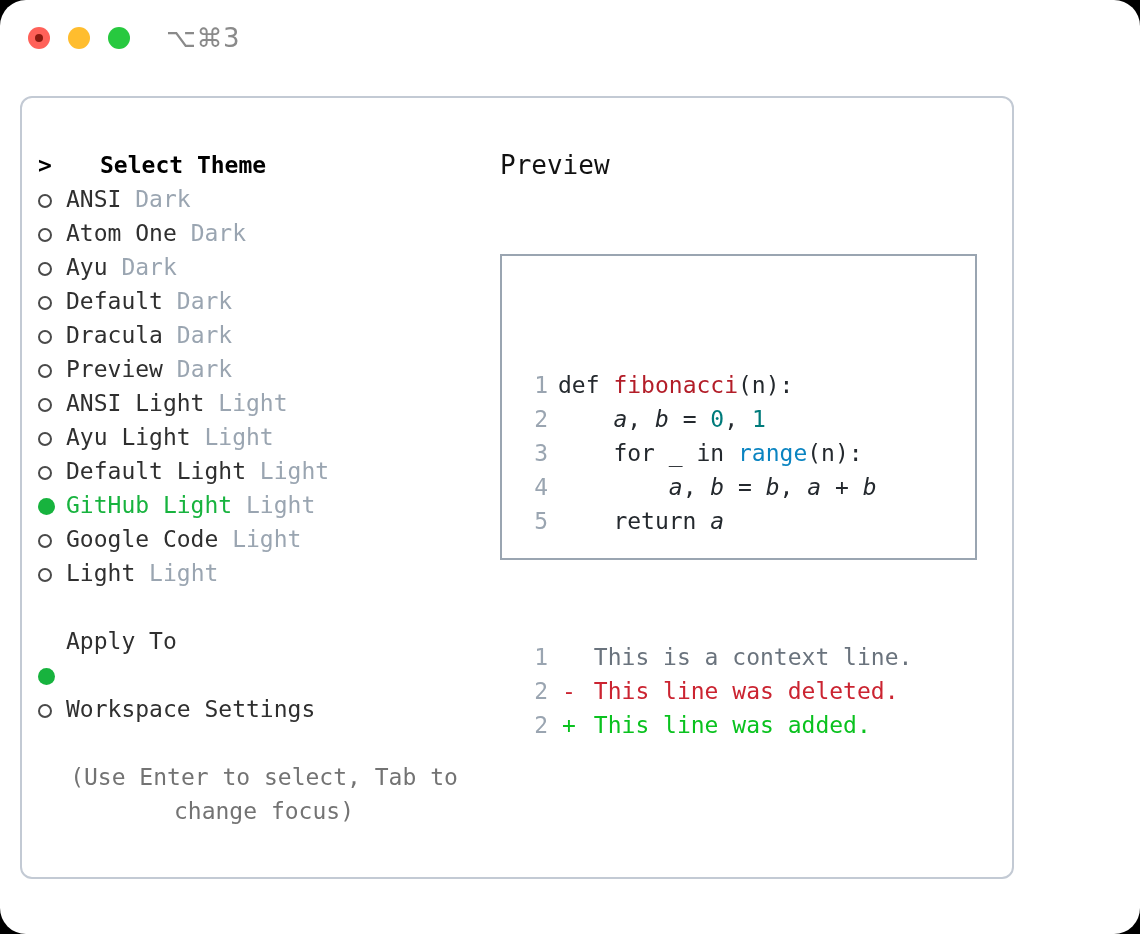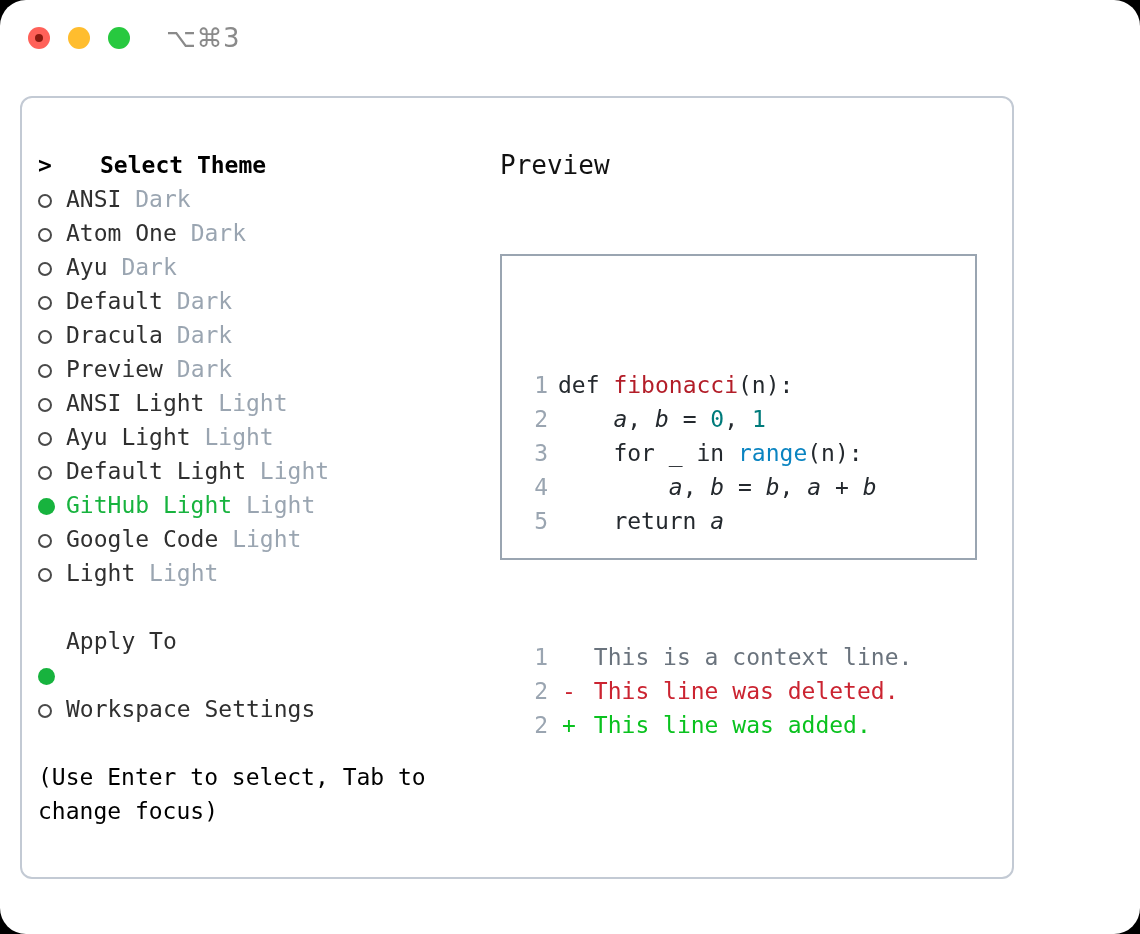--- a/index.html
+++ b/index.html
@@ -137,25 +137,26 @@
 
   .section-title {
     color: #2f2f2f;
     font-size: 23px;
   }
 
   .spacer-row { height: 34px; }
 
   .hint {
     position: absolute;
-    left: 16px; top: 662px;
+    left: 32px; top: 662px;
     width: 420px;
     font-size: 23px;
     line-height: 34px;
-    color: #000000;
+    color: #737373;
+    text-align: center;
   }
 
   
   .right-col {
     position: absolute;
     left: 478px; top: 50px;
     width: 490px;
   }
 
   .preview-title {

